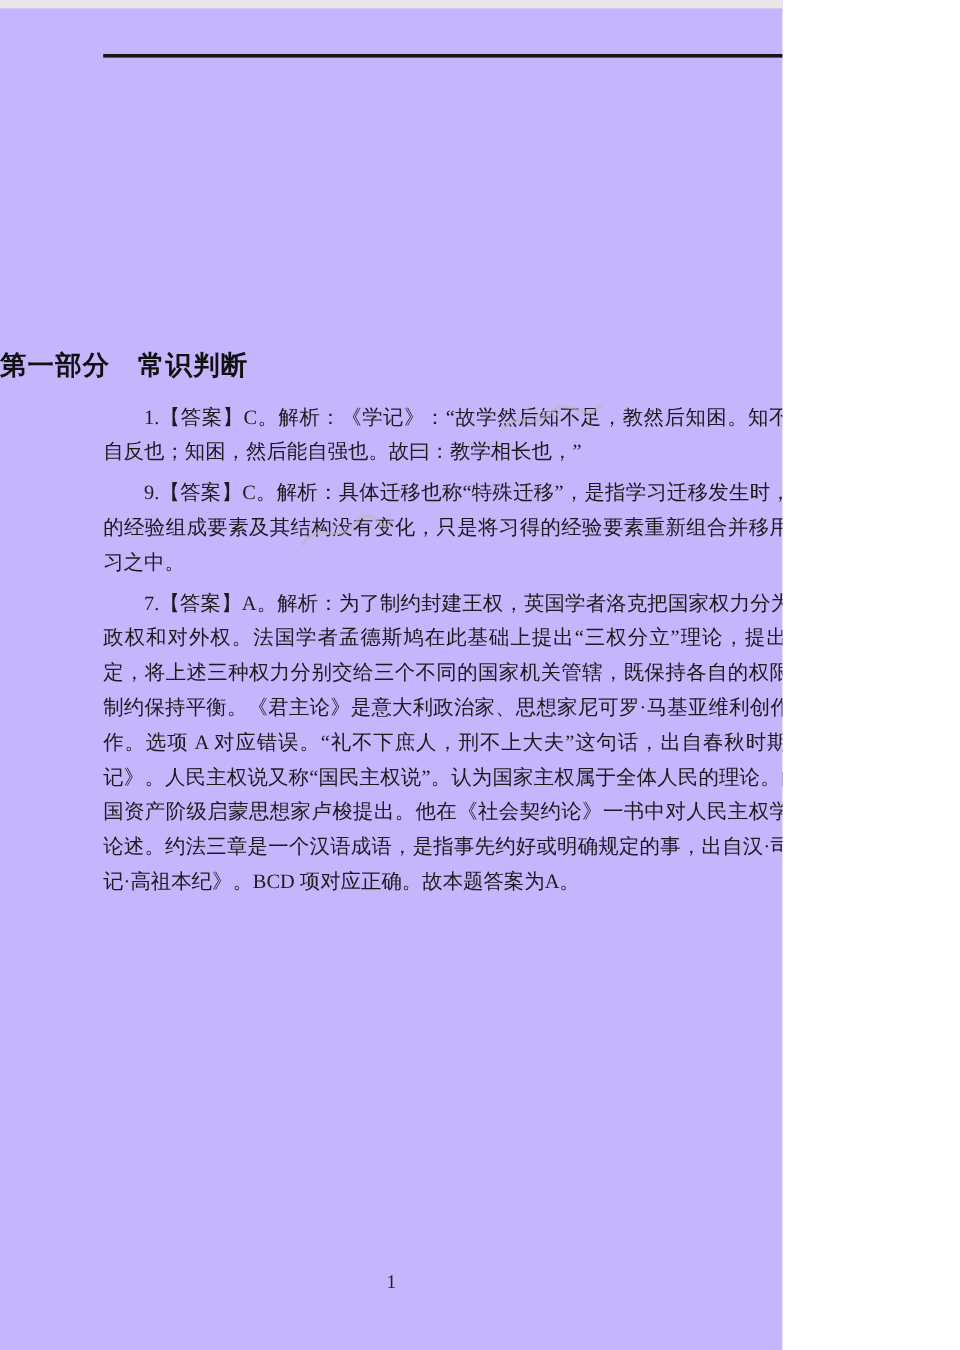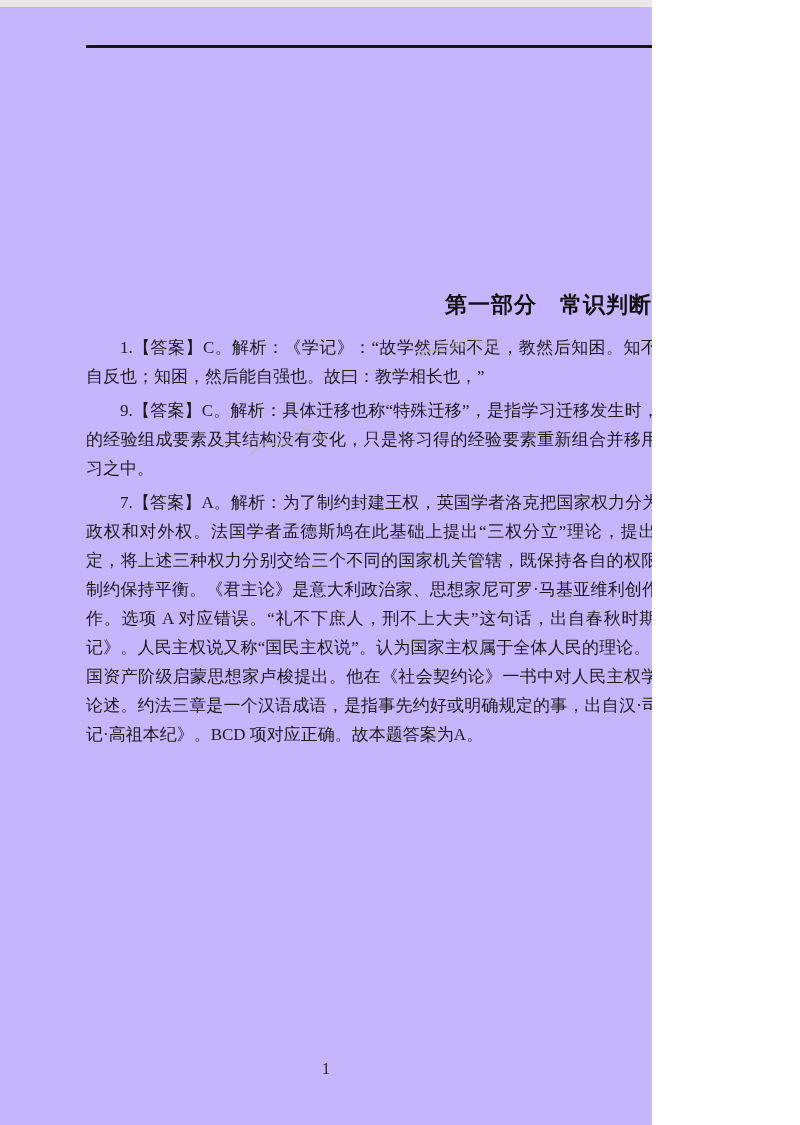--- a/index.html
+++ b/index.html
@@ -53,21 +53,21 @@
     letter-spacing: 1px;
     color: #0d0d0d;
   }
   .title-line { display: block; white-space: nowrap; }
   .section-heading {
     position: absolute;
     top: 290px;
     left: 0;
     width: 100%;
     margin: 0;
-    text-align: right;
+    text-align: left;
     font-family: "Liberation Sans", "DejaVu Sans", sans-serif;
     font-weight: bold;
     font-size: 22px;
     letter-spacing: 1px;
     color: #111111;
   }
   .answers {
     position: absolute;
     top: 333px;
     left: 86px;

